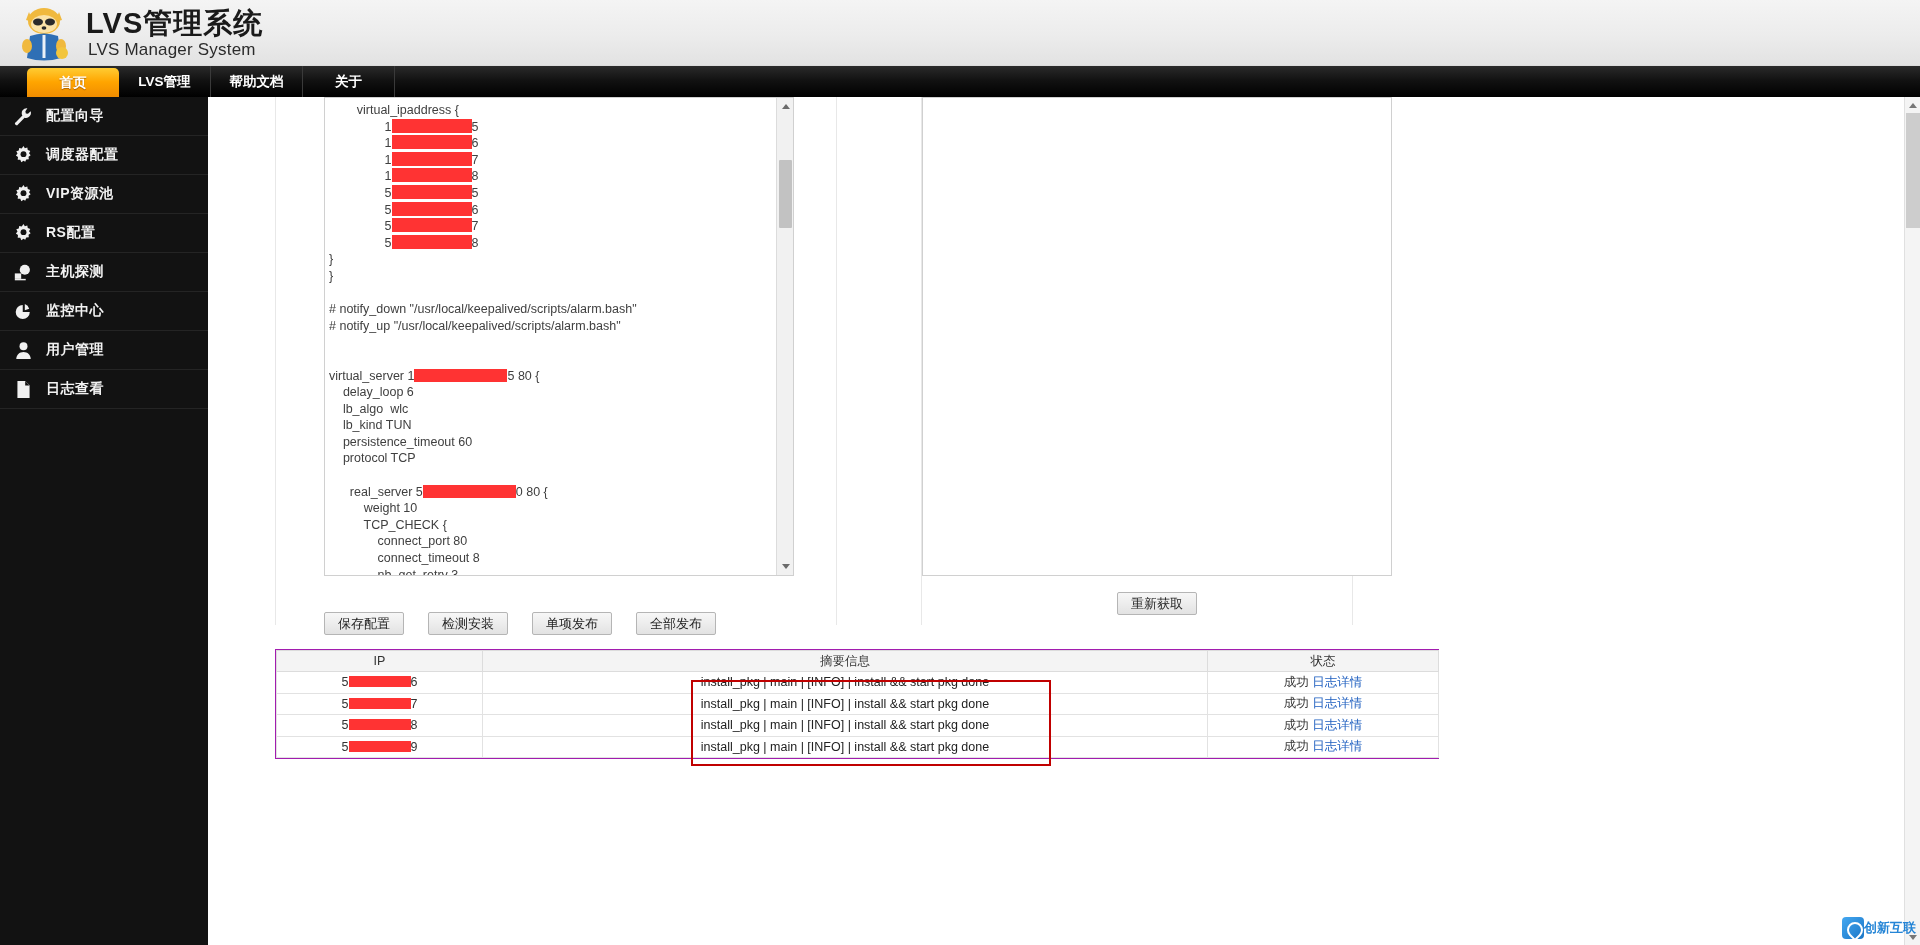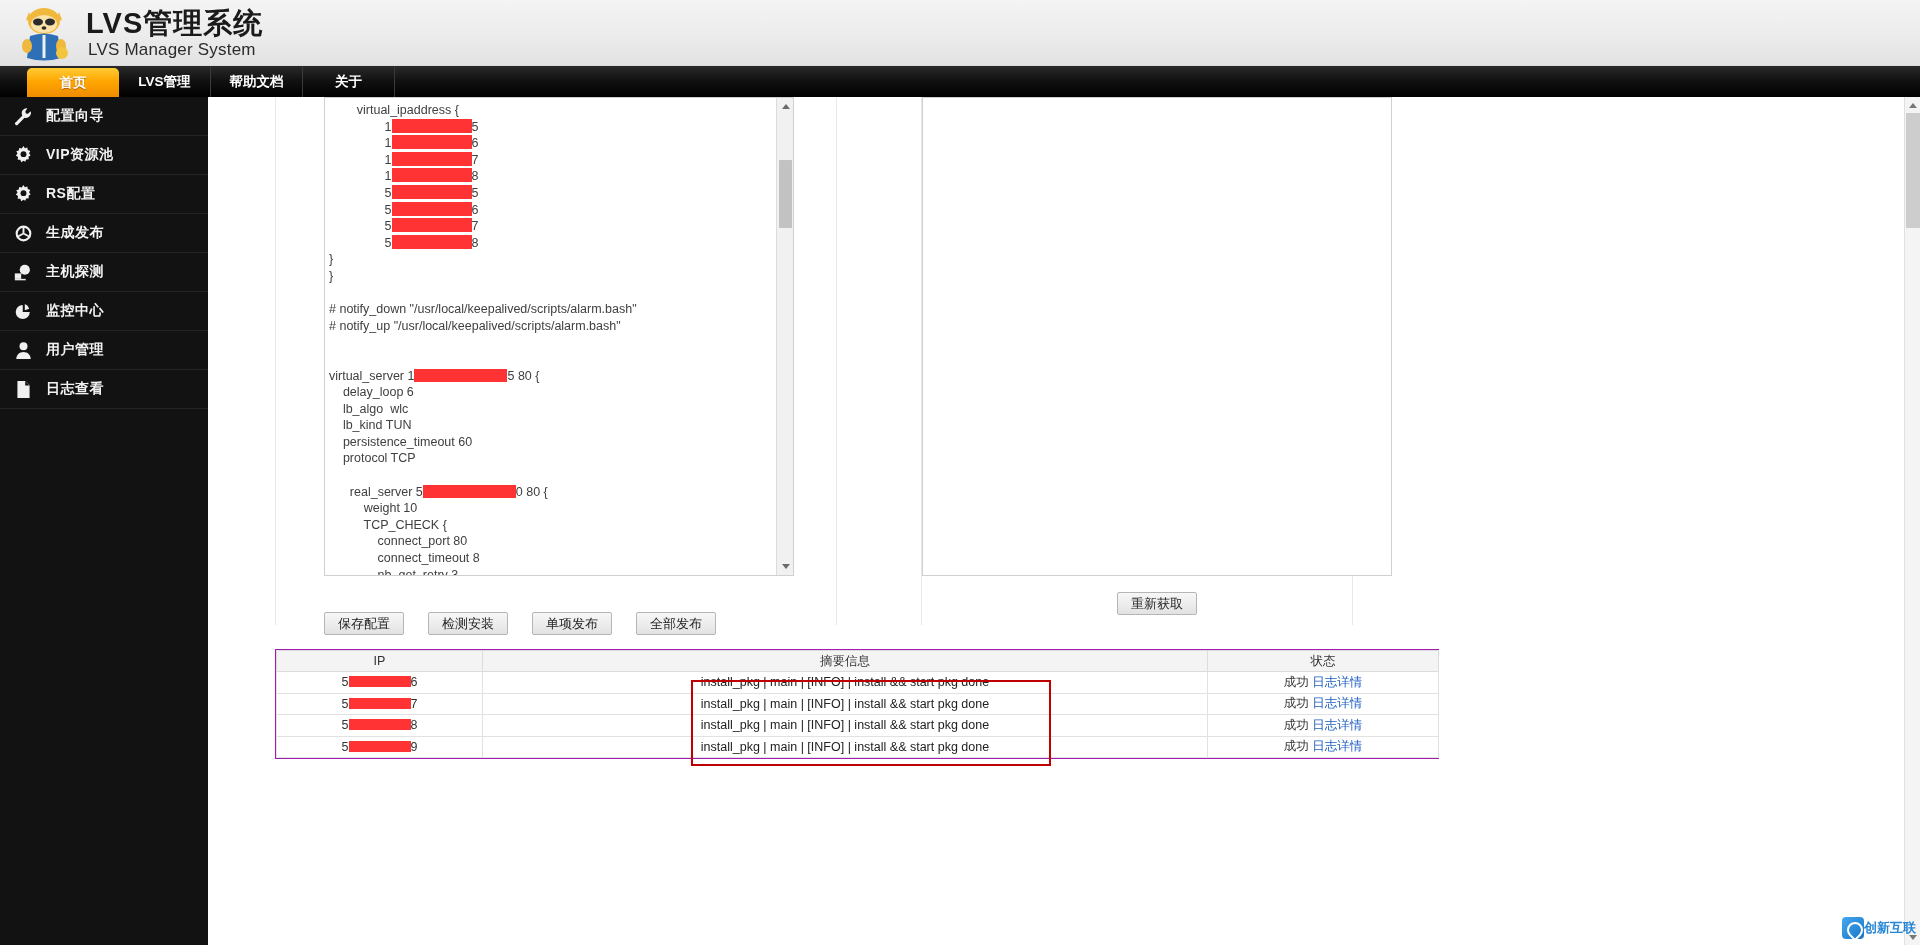--- a/index.html
+++ b/index.html
@@ -240,50 +240,50 @@
 
     <div class="side-item">
       <span class="ico">
         <svg width="19" height="19" viewBox="0 0 19 19" fill="#f0f0f0">
           <path d="M13.4 1.2a5 5 0 0 0-5 7.4L1.8 15.2a1.6 1.6 0 1 0 2.2 2.2l6.6-6.6a5 5 0 0 0 6-6.6l-2.6 2.6-2.2-.4-.4-2.2z"></path>
         </svg>
       </span>
       <span class="lbl">配置向导</span>
     </div>
 
-
     <div class="side-item">
       <span class="ico">
         <svg width="19" height="19" viewBox="0 0 20 20" fill="#f0f0f0">
           <path d="M10 0l1.4 2.3 2.6-.7.5 2.7 2.6.9-1.3 2.4 1.7 2.1-2.2 1.6.3 2.7-2.7.2-1.1 2.5L10 15.6l-2.3 1.5-1.1-2.5-2.7-.2.3-2.7L2 10.1l1.7-2.1L2.4 5.6 5 4.7l.5-2.7 2.6.7z"></path>
           <circle cx="10" cy="8.6" r="3.1" fill="#121212"></circle>
         </svg>
       </span>
-      <span class="lbl">VIP资源池</span>
+      <span class="lbl">调度器配置</span>
     </div>
 
     <div class="side-item">
       <span class="ico">
         <svg width="19" height="19" viewBox="0 0 20 20" fill="#f0f0f0">
           <path d="M10 0l1.4 2.3 2.6-.7.5 2.7 2.6.9-1.3 2.4 1.7 2.1-2.2 1.6.3 2.7-2.7.2-1.1 2.5L10 15.6l-2.3 1.5-1.1-2.5-2.7-.2.3-2.7L2 10.1l1.7-2.1L2.4 5.6 5 4.7l.5-2.7 2.6.7z"></path>
           <circle cx="10" cy="8.6" r="3.1" fill="#121212"></circle>
         </svg>
       </span>
+      <span class="lbl">VIP资源池</span>
+    </div>
+
+    <div class="side-item">
+      <span class="ico">
+        <svg width="19" height="19" viewBox="0 0 20 20" fill="#f0f0f0">
+          <path d="M10 0l1.4 2.3 2.6-.7.5 2.7 2.6.9-1.3 2.4 1.7 2.1-2.2 1.6.3 2.7-2.7.2-1.1 2.5L10 15.6l-2.3 1.5-1.1-2.5-2.7-.2.3-2.7L2 10.1l1.7-2.1L2.4 5.6 5 4.7l.5-2.7 2.6.7z"></path>
+          <circle cx="10" cy="8.6" r="3.1" fill="#121212"></circle>
+        </svg>
+      </span>
       <span class="lbl">RS配置</span>
     </div>
 
-    <div class="side-item">
-      <span class="ico">
-        <svg width="19" height="19" viewBox="0 0 20 20" fill="none" stroke="#f0f0f0" stroke-width="2.2">
-          <circle cx="10" cy="10" r="7.2"></circle>
-          <path d="M10 10 L10 2.8 M10 10 L16.4 13.4 M10 10 L3.6 13.4" stroke-width="2"></path>
-        </svg>
-      </span>
-      <span class="lbl">生成发布</span>
-    </div>
 
     <div class="side-item">
       <span class="ico">
         <svg width="20" height="19" viewBox="0 0 22 20" fill="#f0f0f0">
           <circle cx="13" cy="7" r="5.6"></circle>
           <path d="M2 11h7v6H2z"></path>
           <path d="M2 17h12v1.6H2z"></path>
         </svg>
       </span>
       <span class="lbl">主机探测</span>

